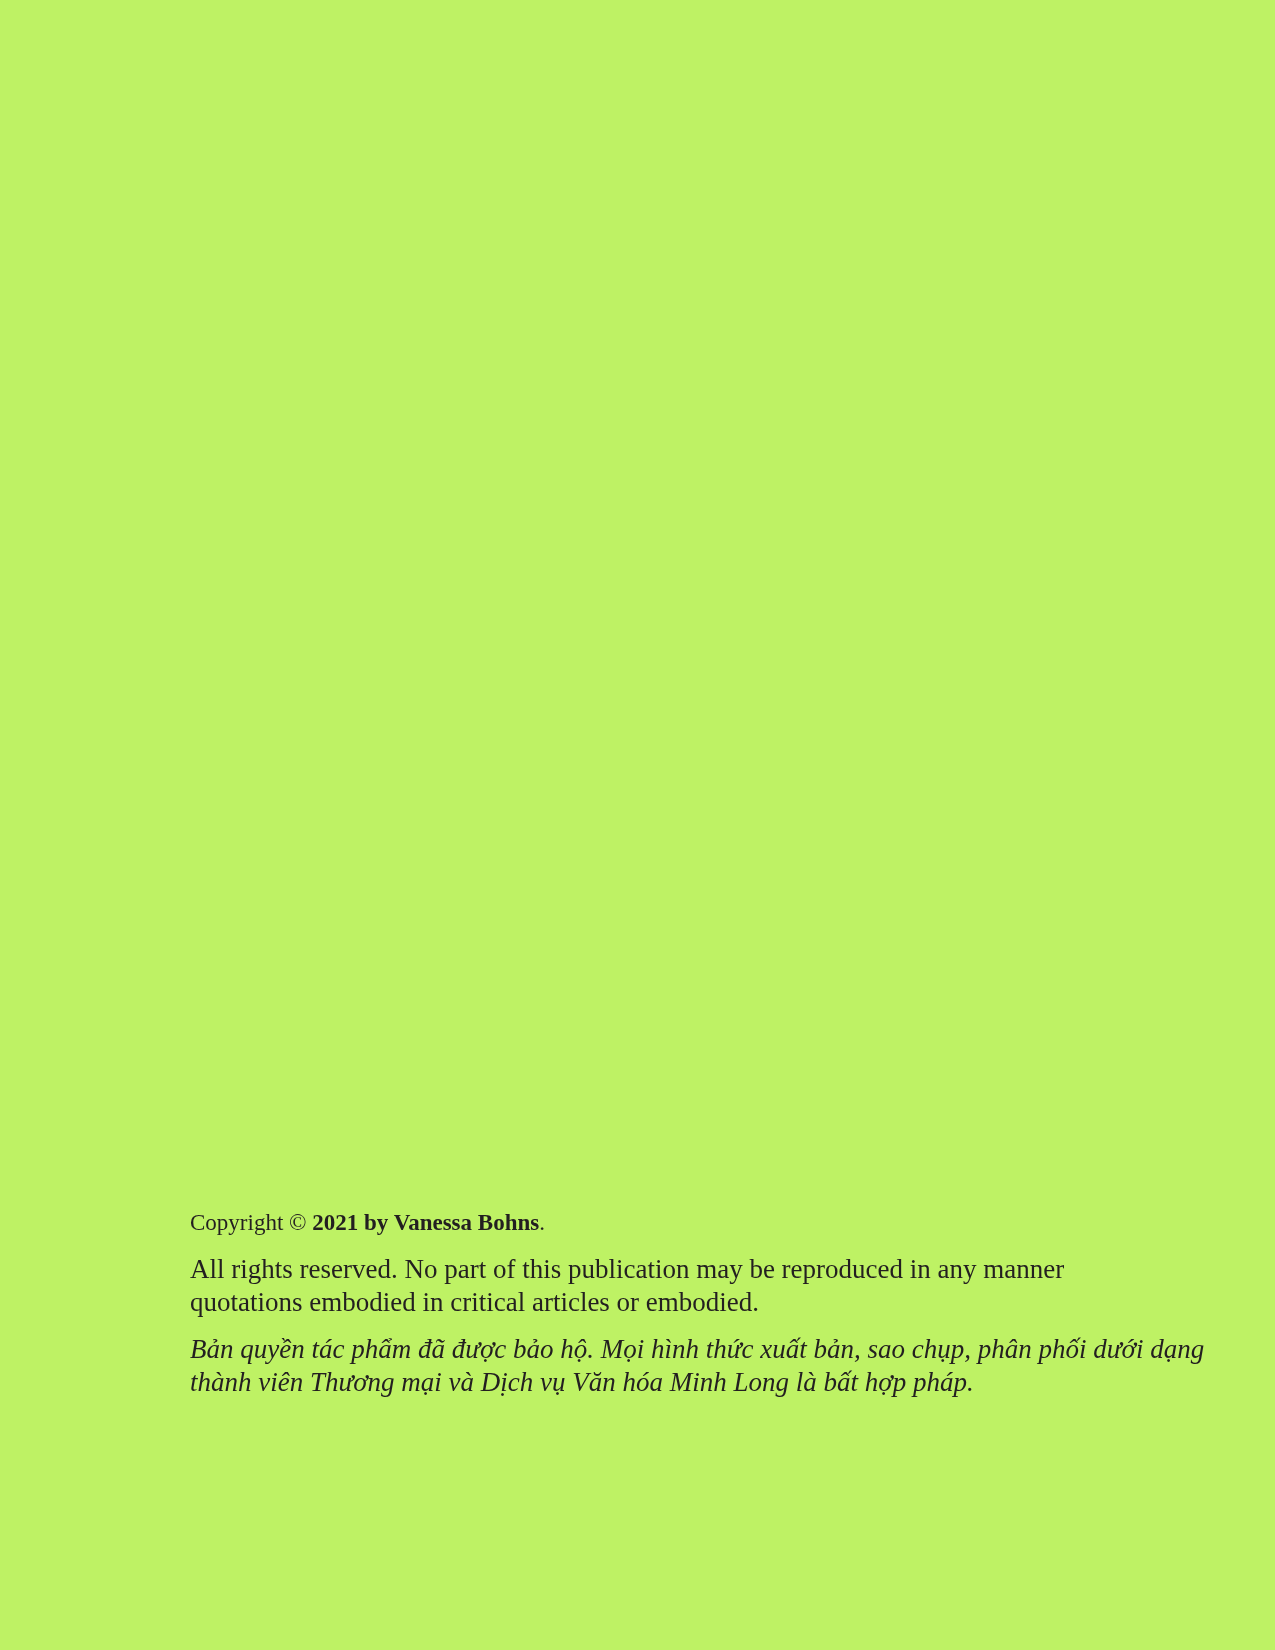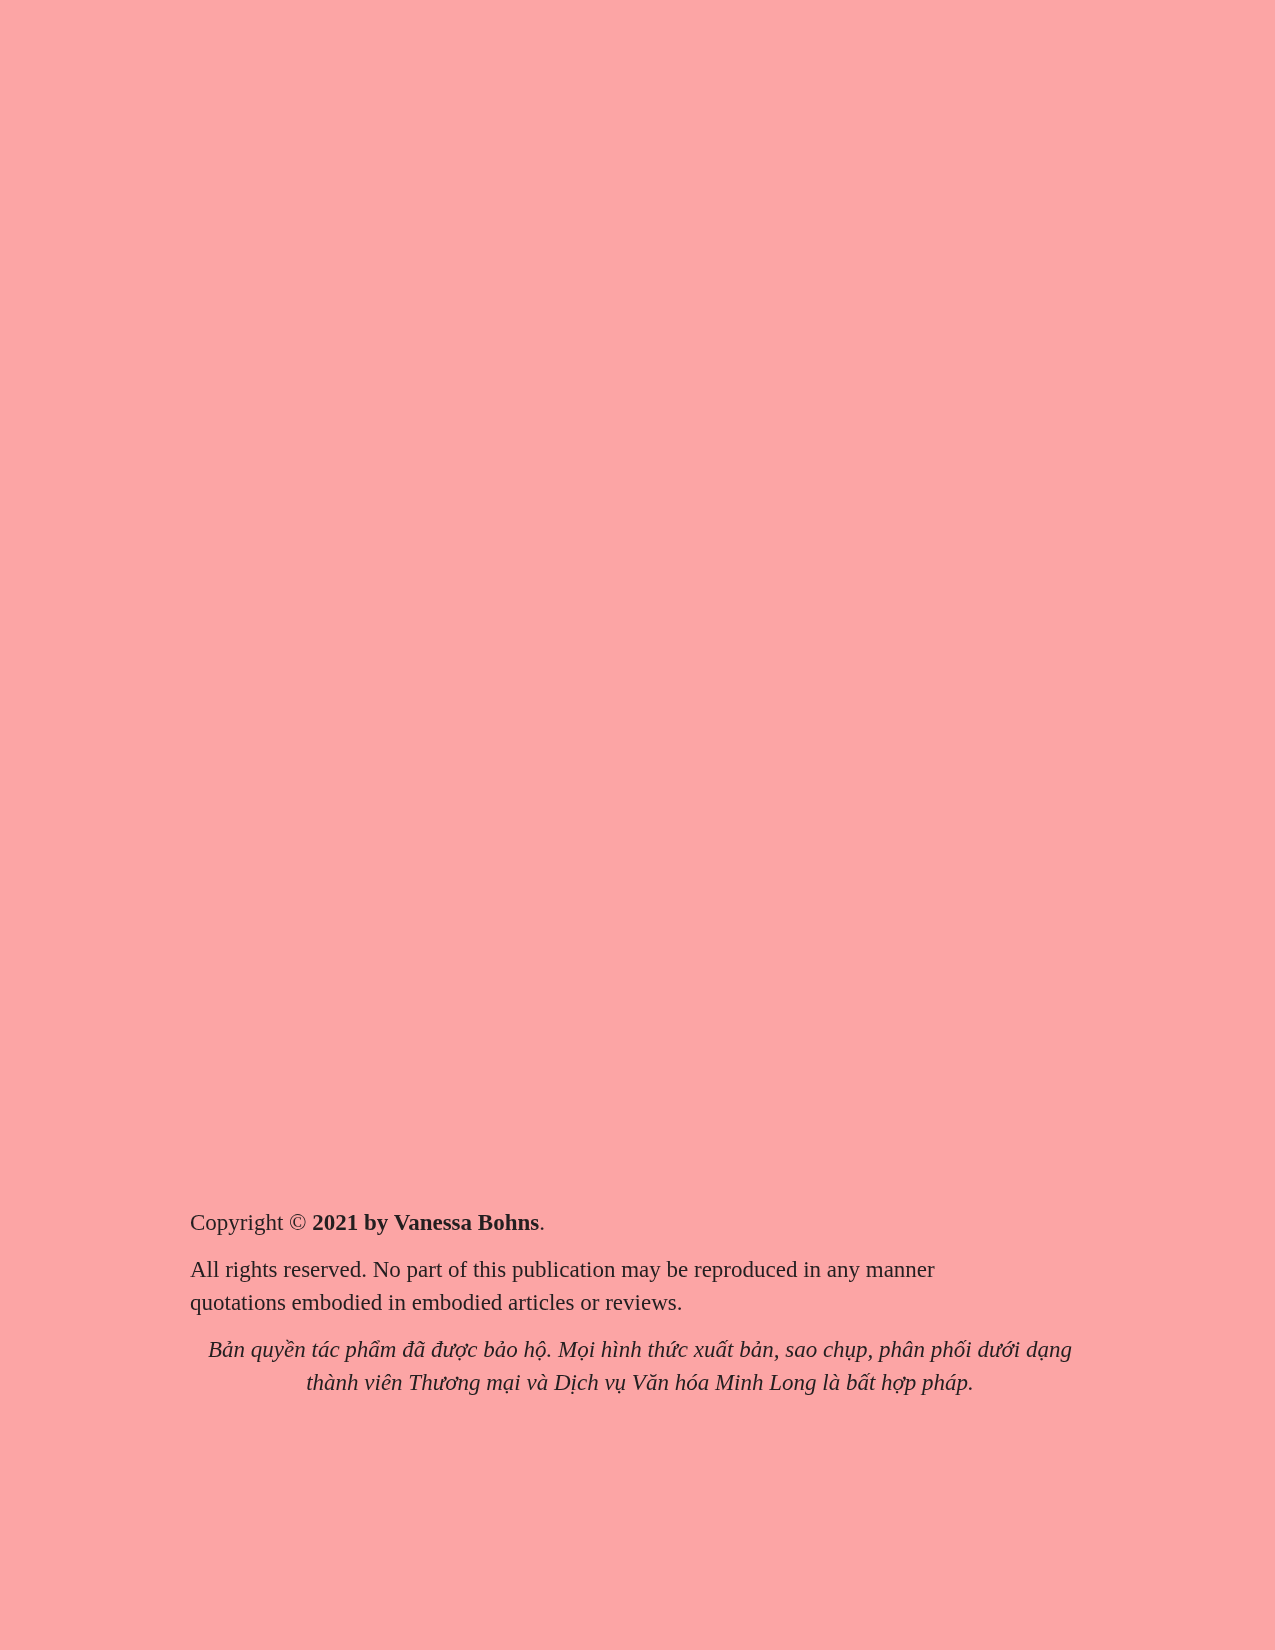--- a/index.html
+++ b/index.html
@@ -11,21 +11,21 @@
     height: 1650px;
     background: #ffffff;
     position: relative;
     font-family: "Liberation Serif", "DejaVu Serif", serif;
     color: #231f20;
     overflow: hidden;
   }
   .page {
     position: absolute;
     inset: 0;
-    background: #fca5a5;
+    background: #bef264;
   }
   .text-block {
     position: absolute;
     left: 190px;
     top: 1206px;
     width: 900px;
   }
   .copyright-line {
     margin: 0 0 14px 0;
     font-size: 23px;
@@ -35,40 +35,39 @@
   .bold {
     font-weight: bold;
   }
   .para {
     margin: 0 0 14px 0;
   }
   .para:last-child {
     margin-bottom: 0;
   }
   .line {
-    font-size: 23px;
+    font-size: 27px;
     line-height: 33px;
     white-space: nowrap;
   }
   .italic .line {
     font-style: italic;
-    text-align: center;
   }
 </style>
 </head>
 <body>
 
 <div class="page">
   <div class="text-block">
 
     <p class="copyright-line"><span>Copyright © </span><span class="bold">2021 by Vanessa Bohns</span><span>.</span></p>
 
     <div class="para">
       <div class="line">All rights reserved. No part of this publication may be reproduced in any manner</div>
-      <div class="line">quotations embodied in embodied articles or reviews.</div>
+      <div class="line">quotations embodied in critical articles or embodied.</div>
     </div>
 
     <div class="para italic">
       <div class="line">Bản quyền tác phẩm đã được bảo hộ. Mọi hình thức xuất bản, sao chụp, phân phối dưới dạng</div>
       <div class="line">thành viên Thương mại và Dịch vụ Văn hóa Minh Long là bất hợp pháp.</div>
     </div>
 
   </div>
 </div>
 

